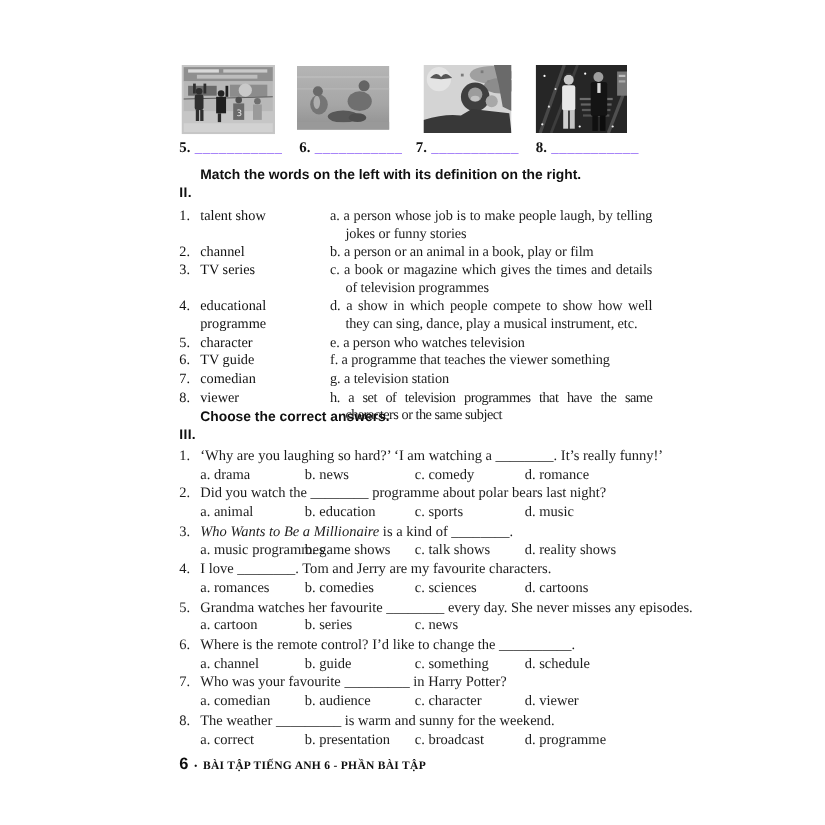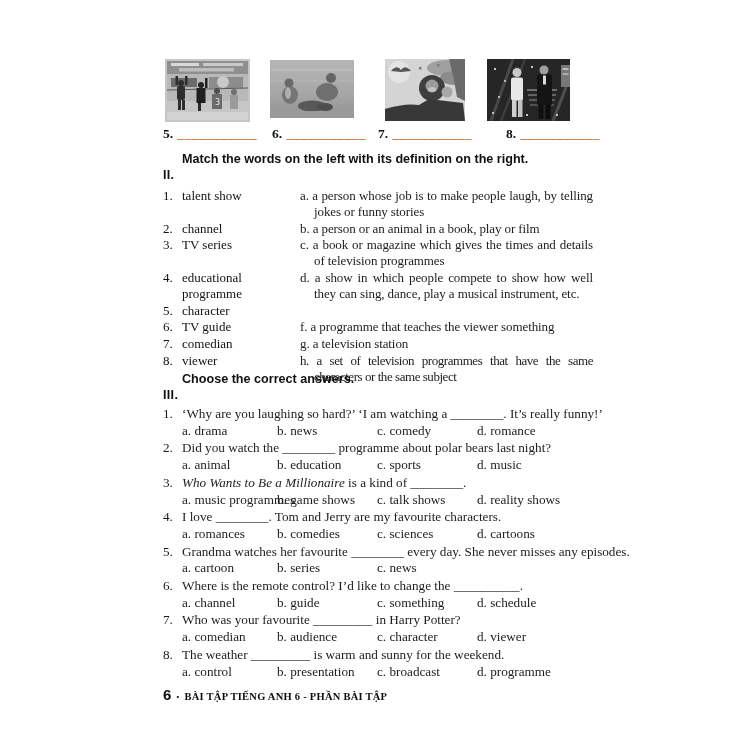--- a/index.html
+++ b/index.html
@@ -8,23 +8,23 @@
   .page { position:relative; width:750px; height:750px; background:#fff; overflow:hidden; }
 
   
   .photo { position:absolute; display:block; }
   #photo-1 { left:165px; top:59px; }
   #photo-2 { left:270px; top:60px; }
   #photo-3 { left:385px; top:59px; }
   #photo-4 { left:487px; top:59px; }
 
   .img-label { position:absolute; top:126px; font-size:13.5px; color:#111; white-space:nowrap; }
-  #label-5 { left:163px; } #label-6 { left:272px; } #label-7 { left:378px; } #label-8 { left:506px; }
+  #label-5 { left:163px; } #label-6 { left:272px; } #label-7 { left:378px; } #label-8 { left:487px; }
   .img-label .n { font-weight:700; margin-right:4px; }
-  .img-label .b { letter-spacing:0.5px; color:#c2410c;text-align:right; }
+  .img-label .b { letter-spacing:0.5px; color:#8b5cf6;text-align:right; }
 
   
   .sec-head { display:grid; grid-template-columns:19px 1fr; font-family:"Liberation Sans", sans-serif;
               font-weight:700; font-size:12.6px; color:#101010; white-space:nowrap; }
   .sec-head .roman { letter-spacing:0.3px;margin-top:16px; }
 
   
   #section-2 { position:absolute; left:163px; top:152px; width:430px; }
   #section-2 .sec-head { margin-bottom:6px; }
   .m-row { display:grid; grid-template-columns:19px 118px 1fr; font-size:13px; line-height:15.8px; margin-bottom:1px; }
@@ -187,20 +187,21 @@
       <span class="m-def">c. a book or magazine which gives the times and details of television programmes</span>
     </div>
     <div class="m-row">
       <span class="m-num">4.</span>
       <span class="m-term">educational programme</span>
       <span class="m-def">d. a show in which people compete to show how well they can sing, dance, play a musical instrument, etc.</span>
     </div>
     <div class="m-row">
       <span class="m-num">5.</span>
       <span class="m-term">character</span>
+      <span class="m-def">e. a person who watches television</span>
     </div>
     <div class="m-row">
       <span class="m-num">6.</span>
       <span class="m-term">TV guide</span>
       <span class="m-def">f. a programme that teaches the viewer something</span>
     </div>
     <div class="m-row">
       <span class="m-num">7.</span>
       <span class="m-term">comedian</span>
       <span class="m-def">g. a television station</span>
@@ -307,21 +308,21 @@
         <span class="opt-d">d. viewer</span>
       </div>
     </div>
 
     <div class="q">
       <div class="q-line">
         <span>8.</span>
         <span class="q-text"><span>The weather _________ is warm and sunny for the weekend.</span></span>
       </div>
       <div class="q-opts">
-        <span class="opt-a">a. control</span>
+        <span class="opt-a">a. correct</span>
         <span class="opt-b">b. presentation</span>
         <span class="opt-c">c. broadcast</span>
         <span class="opt-d">d. programme</span>
       </div>
     </div>
   </div>
 
   <div class="footer">
     <span class="footer-num">6</span>
     <span class="footer-sep">•</span>

